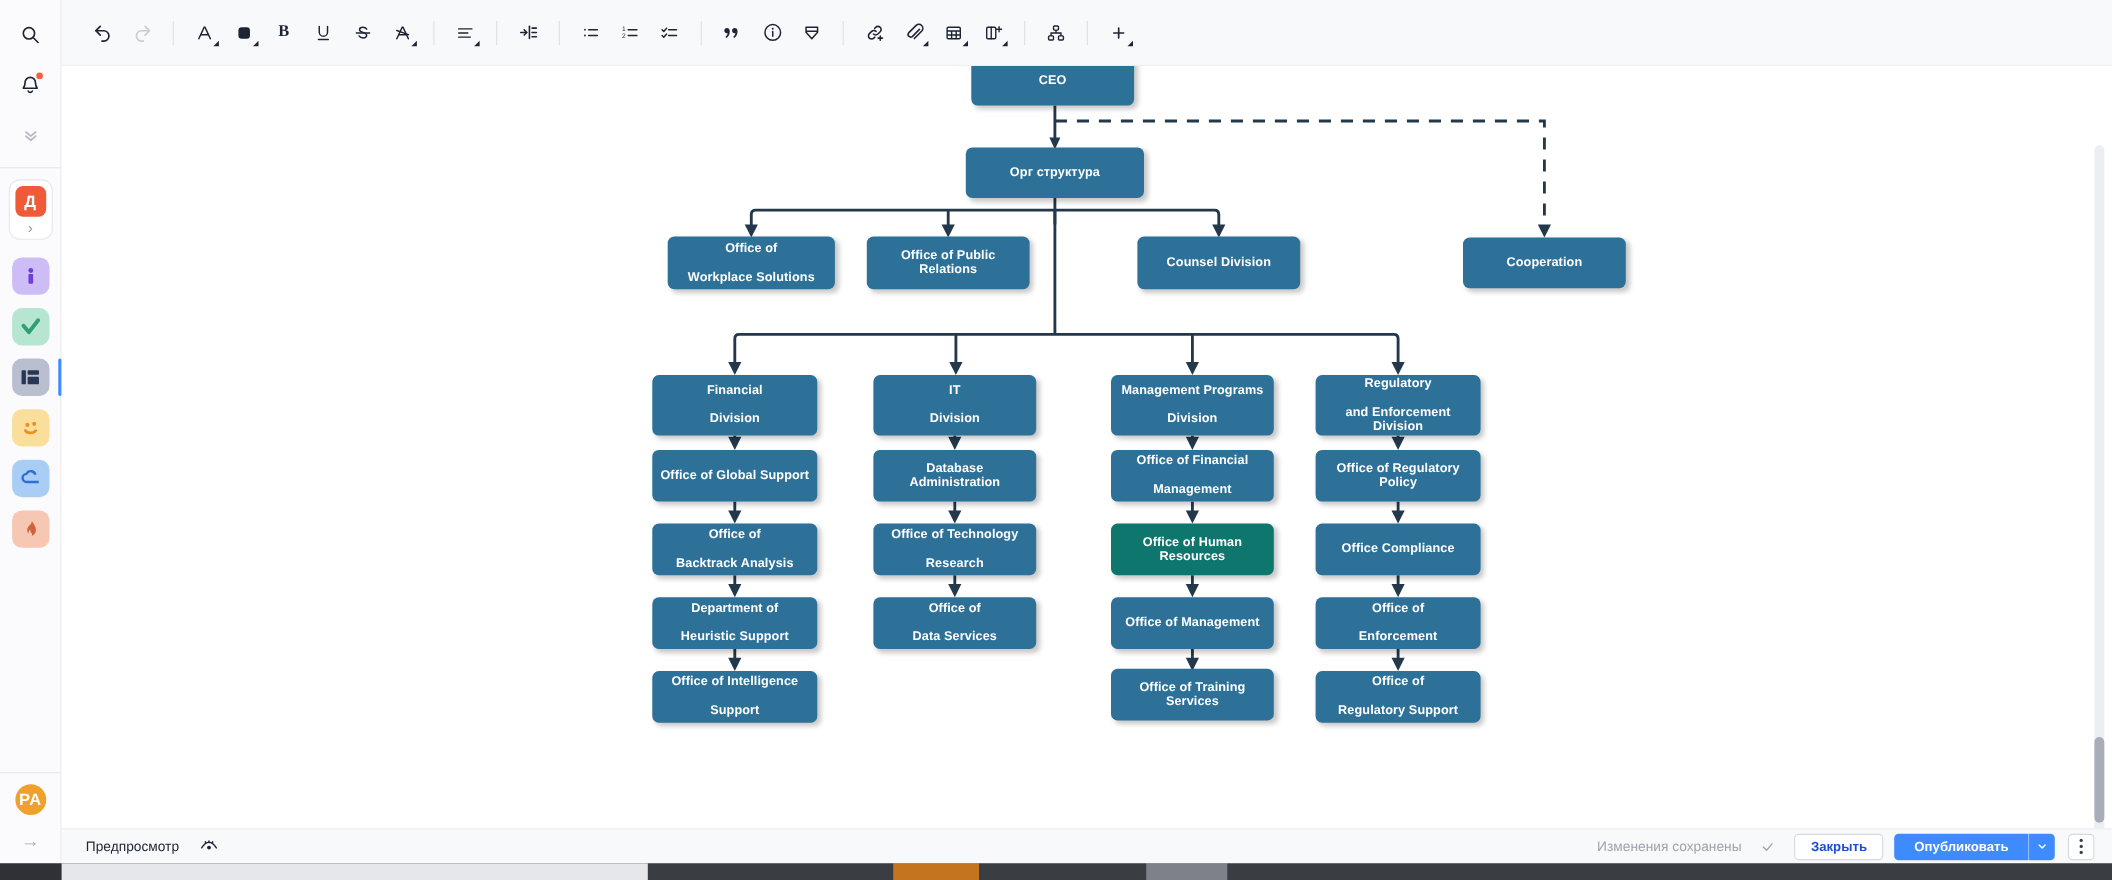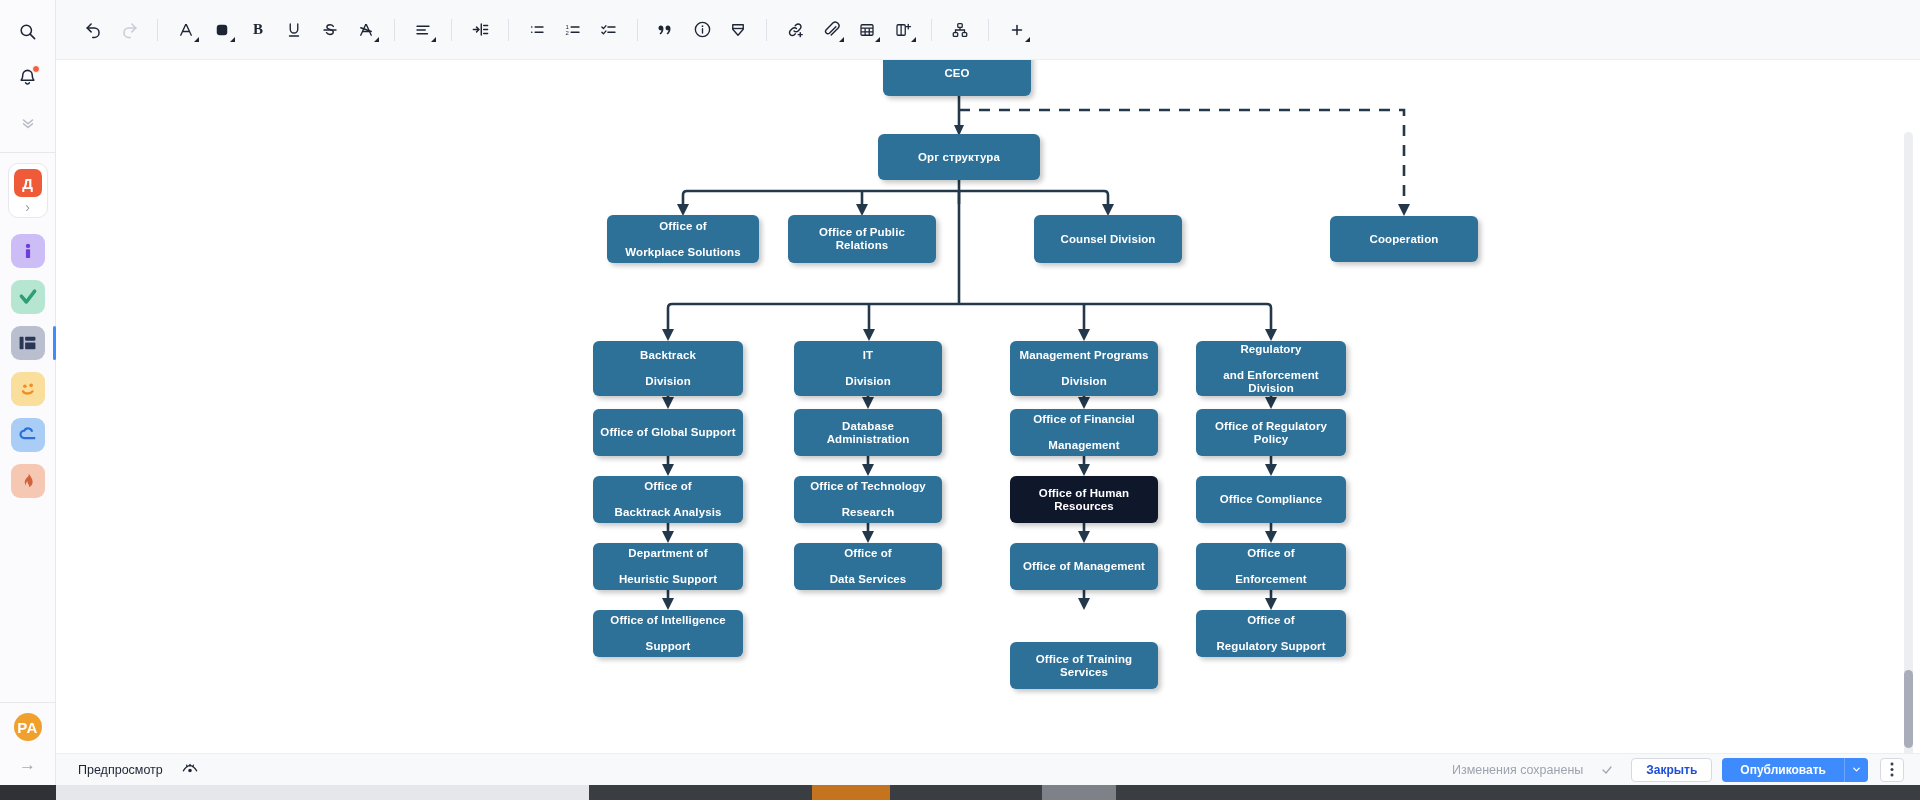--- a/index.html
+++ b/index.html
@@ -490,21 +490,21 @@
             <br>
             <span>Workplace Solutions</span>
           </div>
           <div class="node" style="left: 732px; top: 155px; width: 148px; height: 48px; background: rgb(45, 112, 152); flex-direction: column;">
             <span>Office of Public Relations</span>
           </div>
           <div class="node" style="left: 978px; top: 155px; width: 148px; height: 48px; background: rgb(45, 112, 152); flex-direction: column;">
             <span>Counsel Division</span>
           </div>
           <div class="node" style="left: 537px; top: 281px; width: 150px; height: 55px; background: rgb(45, 112, 152); flex-direction: column;">
-            <span>Backtrack</span>
+            <span>Financial</span>
             <br>
             <span>Division</span>
           </div>
           <div class="node" style="left: 738px; top: 281px; width: 148px; height: 55px; background: rgb(45, 112, 152); flex-direction: column;">
             <span>IT</span>
             <br>
             <span>Division</span>
           </div>
           <div class="node" style="left: 954px; top: 281px; width: 148px; height: 55px; background: rgb(45, 112, 152); flex-direction: column;">
             <span>Management Programs</span>
@@ -533,21 +533,21 @@
           <div class="node" style="left: 537px; top: 416px; width: 150px; height: 47px; background: rgb(45, 112, 152); flex-direction: column;">
             <span>Office of</span>
             <br>
             <span>Backtrack Analysis</span>
           </div>
           <div class="node" style="left: 738px; top: 416px; width: 148px; height: 47px; background: rgb(45, 112, 152); flex-direction: column;">
             <span>Office of Technology</span>
             <br>
             <span>Research</span>
           </div>
-          <div class="node" style="left: 954px; top: 416px; width: 148px; height: 47px; background: #0f172a; flex-direction: column;">
+          <div class="node" style="left: 954px; top: 416px; width: 148px; height: 47px; background: #0f766e; flex-direction: column;">
             <span>Office of Human Resources</span>
           </div>
           <div class="node" style="left: 1140px; top: 416px; width: 150px; height: 47px; background: rgb(45, 112, 152); flex-direction: column;">
             <span>Office Compliance</span>
           </div>
           <div class="node" style="left: 537px; top: 483px; width: 150px; height: 47px; background: rgb(45, 112, 152); flex-direction: column;">
             <span>Department of</span>
             <br>
             <span>Heuristic Support</span>
           </div>
@@ -562,21 +562,21 @@
           <div class="node" style="left: 1140px; top: 483px; width: 150px; height: 47px; background: rgb(45, 112, 152); flex-direction: column;">
             <span>Office of</span>
             <br>
             <span>Enforcement</span>
           </div>
           <div class="node" style="left: 537px; top: 550px; width: 150px; height: 47px; background: rgb(45, 112, 152); flex-direction: column;">
             <span>Office of Intelligence</span>
             <br>
             <span>Support</span>
           </div>
-          <div class="node" style="left: 954px; top: 582px; width: 148px; height: 47px; background: rgb(45, 112, 152); flex-direction: column;">
+          <div class="node" style="left: 954px; top: 548px; width: 148px; height: 47px; background: rgb(45, 112, 152); flex-direction: column;">
             <span>Office of Training Services</span>
           </div>
           <div class="node" style="left: 1140px; top: 550px; width: 150px; height: 47px; background: rgb(45, 112, 152); flex-direction: column;">
             <span>Office of</span>
             <br>
             <span>Regulatory Support</span>
           </div>
         </div>
 
     </div>

